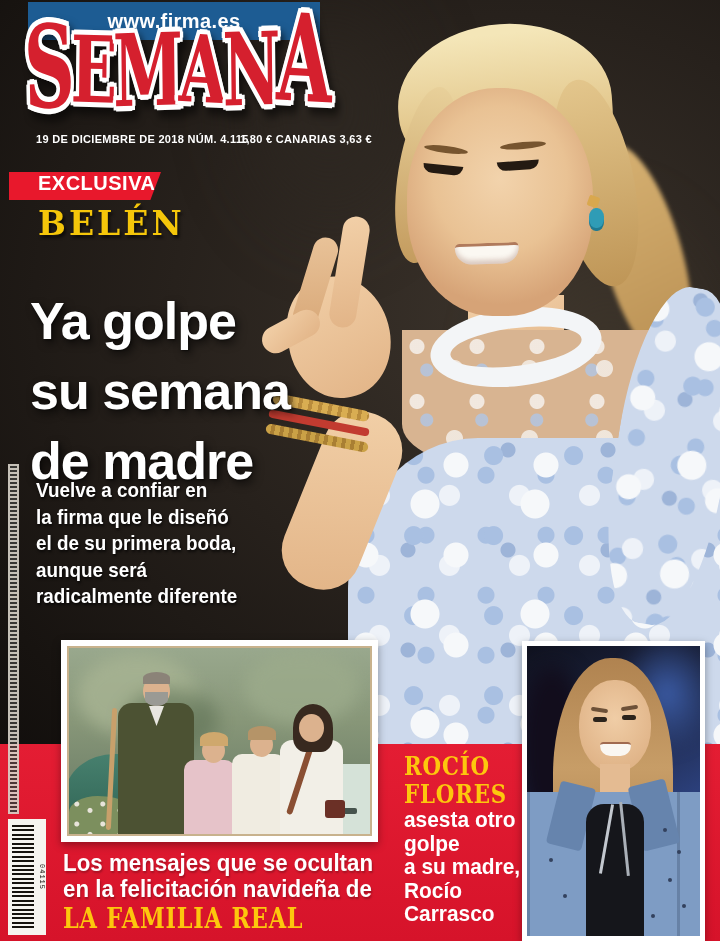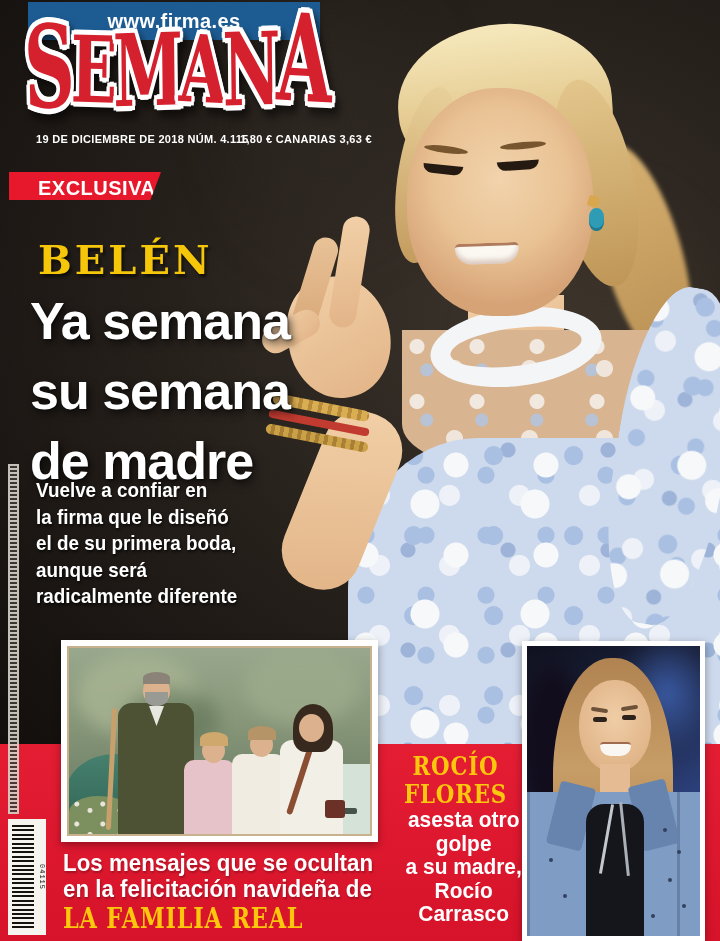--- a/index.html
+++ b/index.html
@@ -83,25 +83,25 @@
   .l1{font-size:106px;transform:scaleY(1.08) rotate(-2deg) translateY(2px);}
   .l2{font-size:92px;transform:rotate(1deg);}
   .l3{font-size:96px;transform:scaleY(1.04) rotate(-1deg) translateY(2px);}
   .l4{font-size:93px;transform:rotate(2deg);}
   .l5{font-size:96px;transform:scaleY(1.05) rotate(-1deg) translateY(1px);}
   .l6{font-size:108px;transform:scaleY(1.12) rotate(2deg) translateY(-4px);}
   .dateline{left:36px;top:133px;color:#fff;font-size:11px;font-weight:700;letter-spacing:.3px;z-index:8;}
   .price{left:240px;top:133px;color:#fff;font-size:11px;font-weight:700;letter-spacing:.3px;z-index:8;}
 
   
-  .badge{left:9px;top:172px;width:152px;height:28px;background:#e8182c;display:flex;align-items:flex-end;
+  .badge{left:9px;top:172px;width:152px;height:28px;background:#e8182c;display:flex;align-items:flex-start;
     padding-left:29px;clip-path:polygon(0 0,100% 0,93% 100%,0 100%);z-index:7;}
   .badge span{position:static;color:#fff;font-size:20px;font-weight:800;letter-spacing:.5px;}
   .kicker{left:38px;top:205px;z-index:7;font-family:"DejaVu Serif",serif;font-weight:700;color:#f5c60a;
-    font-size:40px;line-height:37px;letter-spacing:3px;text-shadow:2px 3px 3px rgba(0,0,0,.6);margin-top:36px;}
+    font-size:33px;line-height:37px;letter-spacing:3px;text-shadow:2px 3px 3px rgba(0,0,0,.6);}
   .kicker div{position:static;}
   .headline{left:30px;top:286px;z-index:7;color:#fff;font-weight:800;font-size:52px;line-height:70px;
     letter-spacing:-1px;text-shadow:3px 4px 9px rgba(0,0,0,.65),1px 1px 2px rgba(0,0,0,.5);}
   .headline div{position:static;}
   .dek{left:36px;top:477px;z-index:7;color:#fff;font-weight:700;font-size:20.5px;line-height:26.5px;
     transform:scaleX(.92);transform-origin:left top;text-shadow:1px 2px 3px rgba(0,0,0,.75);}
   .dek div{position:static;}
 
   
   .edge-strip{left:8px;top:464px;width:11px;height:350px;border:2px solid #d9d4ca;z-index:7;
@@ -148,21 +148,21 @@
   .bag{left:256px;top:152px;width:20px;height:18px;background:#6b3026;border-radius:3px;}
 
   
   .royal-caption{left:63px;top:850px;z-index:7;color:#fff;}
   .rc-line{position:static;font-size:24px;font-weight:800;line-height:26px;transform:scaleX(.93);
     transform-origin:left top;text-shadow:1px 2px 2px rgba(0,0,0,.25);}
   .rc-highlight{position:static;font-family:"DejaVu Serif",serif;font-weight:700;font-size:28px;line-height:32px;
     color:#fdc70d;letter-spacing:1px;transform:scaleX(.8);transform-origin:left top;margin-top:1px;}
 
   
-  .rocio-text{left:404px;top:752px;z-index:7;text-align:center;}
+  .rocio-text{left:404px;top:752px;z-index:7;}
   .rt-name{position:static;font-family:"DejaVu Serif",serif;font-weight:700;font-size:26px;line-height:28px;
     color:#fdc70d;letter-spacing:1px;transform:scaleX(.82);transform-origin:left top;}
   .rt-line{position:static;color:#fff;font-size:22px;font-weight:800;line-height:23.5px;
     transform:scaleX(.95);transform-origin:left top;}
   .rocio-photo{left:522px;top:641px;width:183px;height:300px;background:#fff;padding:5px;z-index:6;
     box-shadow:0 3px 8px rgba(0,0,0,.35);}
   .rp-inner{left:5px;top:5px;right:5px;bottom:5px;overflow:hidden;
     background:linear-gradient(150deg,#10121f 0%,#1d2644 35%,#2b3f7a 62%,#18203c 100%);}
   .rp-glow{left:90px;top:-12px;width:100px;height:120px;border-radius:50%;
     background:radial-gradient(closest-side,#3c5da8,rgba(60,93,168,0));filter:blur(8px);}
@@ -243,21 +243,21 @@
   <div class="dateline">19 DE DICIEMBRE DE 2018  NÚM. 4.115</div>
   <div class="price">1,80 €  CANARIAS 3,63 €</div>
 
   <div class="badge">
     <span>EXCLUSIVA</span>
   </div>
   <div class="kicker">
     <div>BELÉN</div>
   </div>
   <div class="headline">
-    <div>Ya semana</div>
+    <div>Ya golpe</div>
     <div>su semana</div>
     <div>de madre</div>
   </div>
   <div class="dek">
     <div>Vuelve a confiar en</div>
     <div>la firma que le diseñó</div>
     <div>el de su primera boda,</div>
     <div>aunque será</div>
     <div>radicalmente diferente</div>
   </div>

